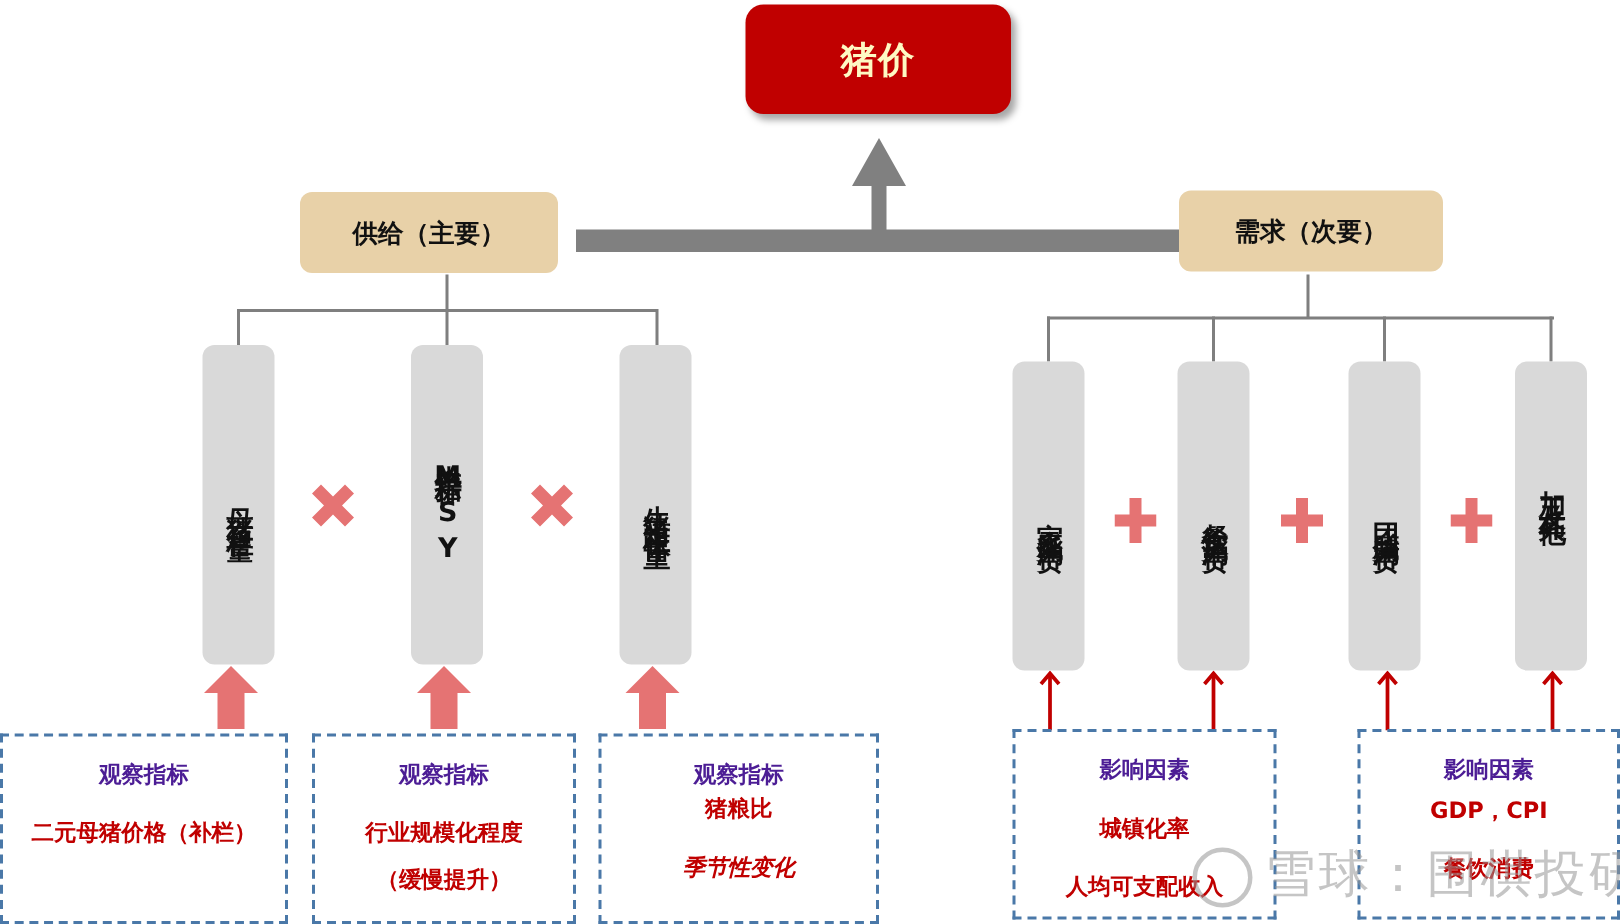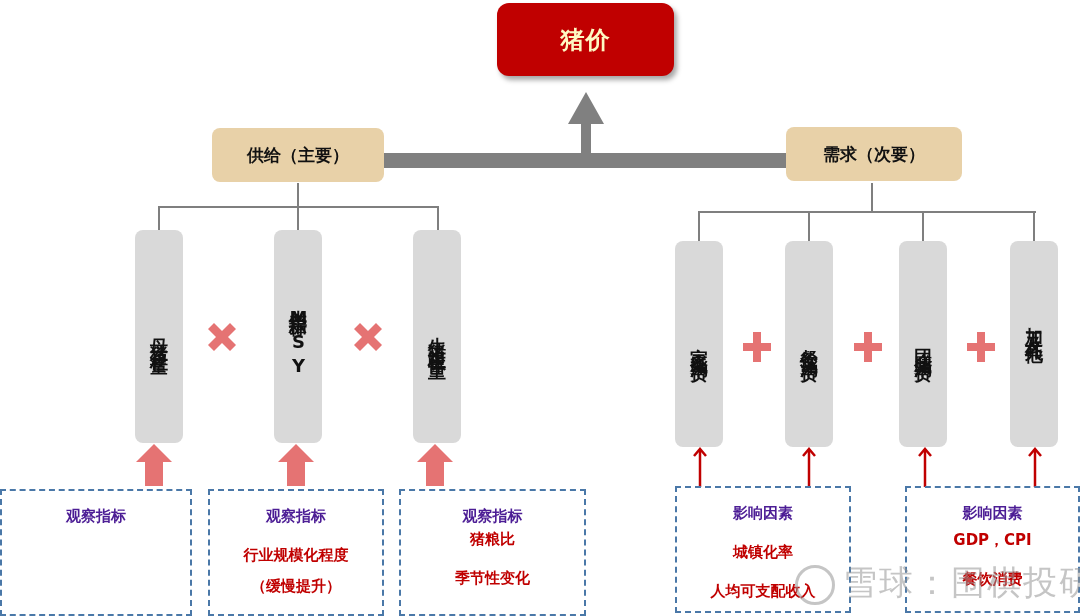--- a/index.html
+++ b/index.html
@@ -32,21 +32,21 @@
 <div class="abs top-node">
   <span>猪价</span>
 </div>
 
 <svg class="abs" style="left:560px;top:92px;" width="52" height="68">
   <polygon points="26,0 44,32 31,32 31,68 21,68 21,32 8,32" fill="#808080"></polygon>
 </svg>
 
 <div class="abs hline" style="left:384px;top:153px;width:404px;height:15px;"></div>
 
-<div class="abs cat-node" style="left:212px;top:128px;width:172px;">
+<div class="abs cat-node" style="left:200px;top:128px;width:172px;">
   <span>供给（主要）</span>
 </div>
 
 <div class="abs cat-node" style="left:786px;top:127px;width:176px;">
   <span>需求（次要）</span>
 </div>
 
 <div class="abs thin" style="left:297px;top:183px;width:2px;height:24px;"></div>
 <div class="abs thin" style="left:158px;top:206px;width:280px;height:2px;"></div>
 <div class="abs thin" style="left:158px;top:206px;width:2px;height:24px;"></div>
@@ -75,30 +75,31 @@
 </svg>
 <svg class="abs" style="left:276px;top:444px;" width="40" height="42">
   <polygon points="20,0 38,18 29,18 29,42 11,42 11,18 2,18" fill="#e57373"></polygon>
 </svg>
 <svg class="abs" style="left:415px;top:444px;" width="40" height="42">
   <polygon points="20,0 38,18 29,18 29,42 11,42 11,18 2,18" fill="#e57373"></polygon>
 </svg>
 
 <div class="abs dash-box" style="left:0px;top:489px;width:192px;height:127px;">
   <div class="hd">观察指标</div>
+  <div class="it" style="margin-top:20px;">二元母猪价格（补栏）</div>
 </div>
 <div class="abs dash-box" style="left:208px;top:489px;width:176px;height:127px;">
   <div class="hd">观察指标</div>
   <div class="it" style="margin-top:20px;">行业规模化程度</div>
   <div class="it" style="margin-top:12px;">（缓慢提升）</div>
 </div>
 <div class="abs dash-box" style="left:399px;top:489px;width:187px;height:127px;">
   <div class="hd">观察指标</div>
   <div class="it" style="margin-top:4px;">猪粮比</div>
-  <div class="it" style="margin-top:20px;">季节性变化</div>
+  <div class="it" style="margin-top:20px;font-style:italic;">季节性变化</div>
 </div>
 
 <div class="abs thin" style="left:871px;top:183px;width:2px;height:29px;"></div>
 <div class="abs thin" style="left:698px;top:211px;width:338px;height:2px;"></div>
 <div class="abs thin" style="left:698px;top:211px;width:2px;height:30px;"></div>
 <div class="abs thin" style="left:808px;top:211px;width:2px;height:30px;"></div>
 <div class="abs thin" style="left:922px;top:211px;width:2px;height:30px;"></div>
 <div class="abs thin" style="left:1033px;top:211px;width:2px;height:30px;"></div>
 
 <div class="abs pillar" style="left:675px;top:241px;height:206px;">

